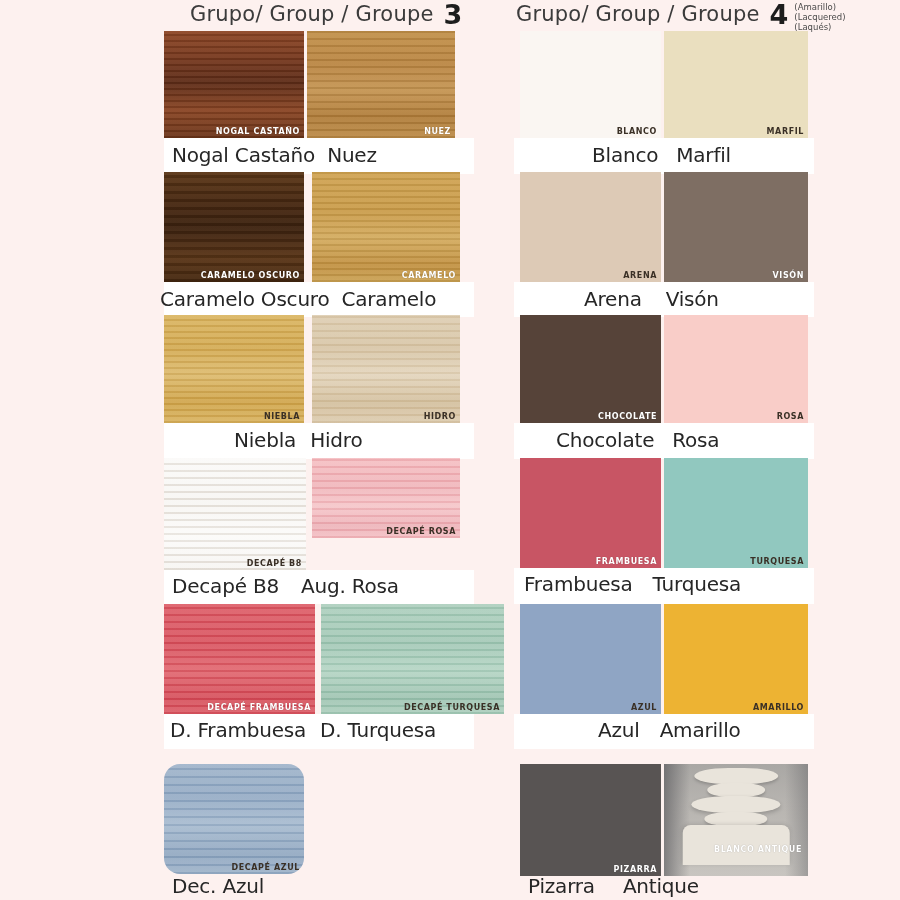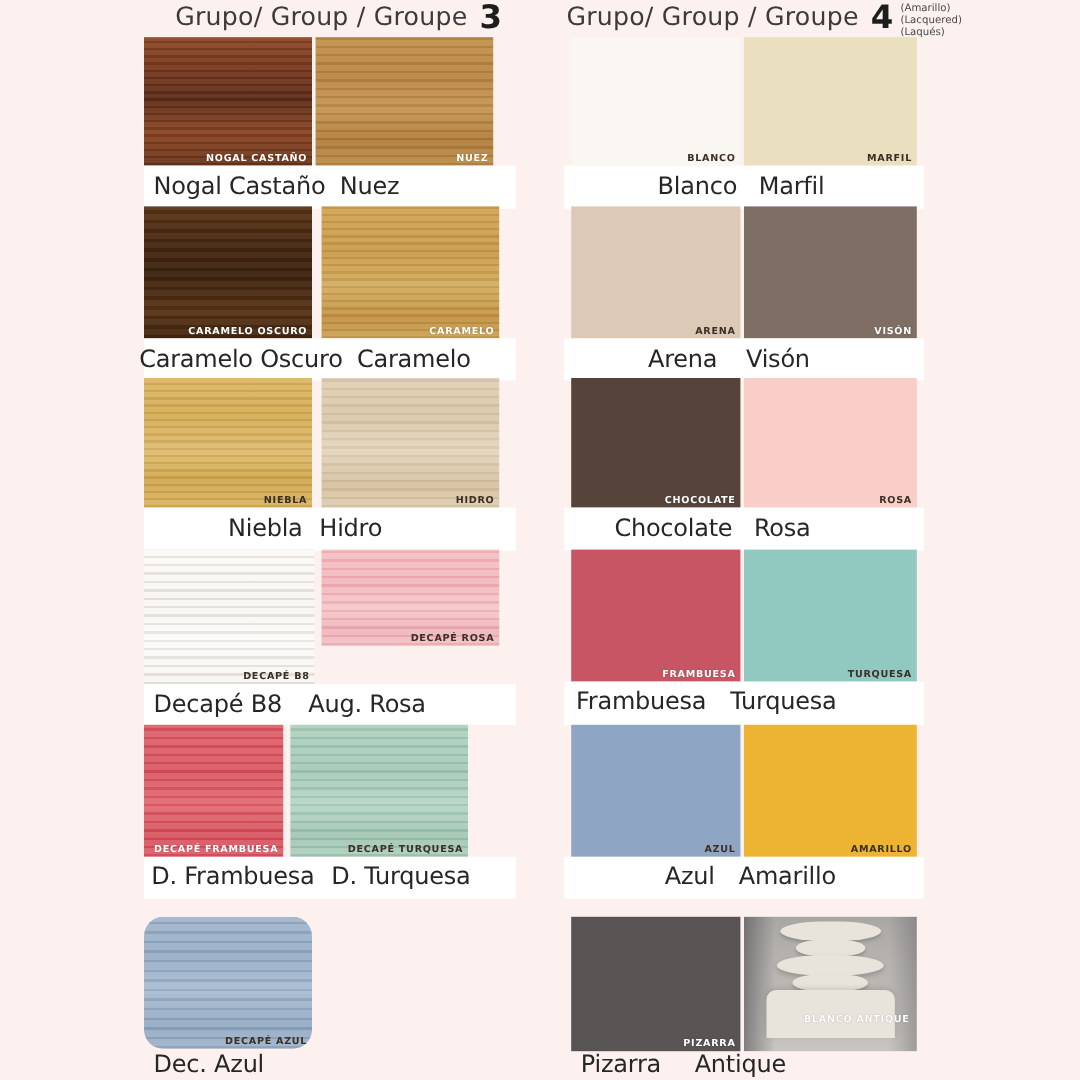--- a/index.html
+++ b/index.html
@@ -4,21 +4,21 @@
 <title>Color Chart</title>
 <style>
   html,body{margin:0;padding:0;}
   body{
     width:900px;height:900px;
     background:#fdf1ef;
     font-family:"Liberation Sans", sans-serif;
     overflow:hidden;
     position:relative;
   }
-  .page{position:absolute;inset:0;}
+  .page{position:absolute;inset:0;margin-left:44px;}
 
   
   .col{position:absolute;top:0;bottom:0;}
   .col.left{left:120px;width:310px;}
   .col.right{left:470px;width:300px;}
 
   
   .group-head{
     position:absolute;top:0px;height:30px;
     display:flex;align-items:flex-start;
@@ -240,24 +240,24 @@
       </div>
       <div class="band" style="top:112px;height:34px;"></div>
       <div class="captions" style="top:116px;left:8px;">
         <span>Decapé B8</span>
         <span style="margin-left:22px;">Aug. Rosa</span>
       </div>
     </div>
 
     <div class="row" style="top:604px;">
       <div class="swatches">
-        <div class="sw w-decfram" style="width:116px;height:110px;">
+        <div class="sw w-decfram" style="width:151px;height:110px;">
           <span class="tag light">DECAPÉ FRAMBUESA</span>
         </div>
-        <div class="sw w-decturq" style="width:148px;height:110px;margin-left:3px;">
+        <div class="sw w-decturq" style="width:148px;height:110px;margin-left:3px;padding-left:35px;">
           <span class="tag dark">DECAPÉ TURQUESA</span>
         </div>
       </div>
       <div class="band" style="top:110px;height:35px;"></div>
       <div class="captions" style="top:114px;left:6px;">
         <span>D. Frambuesa</span>
         <span style="margin-left:14px;">D. Turquesa</span>
       </div>
     </div>
 

